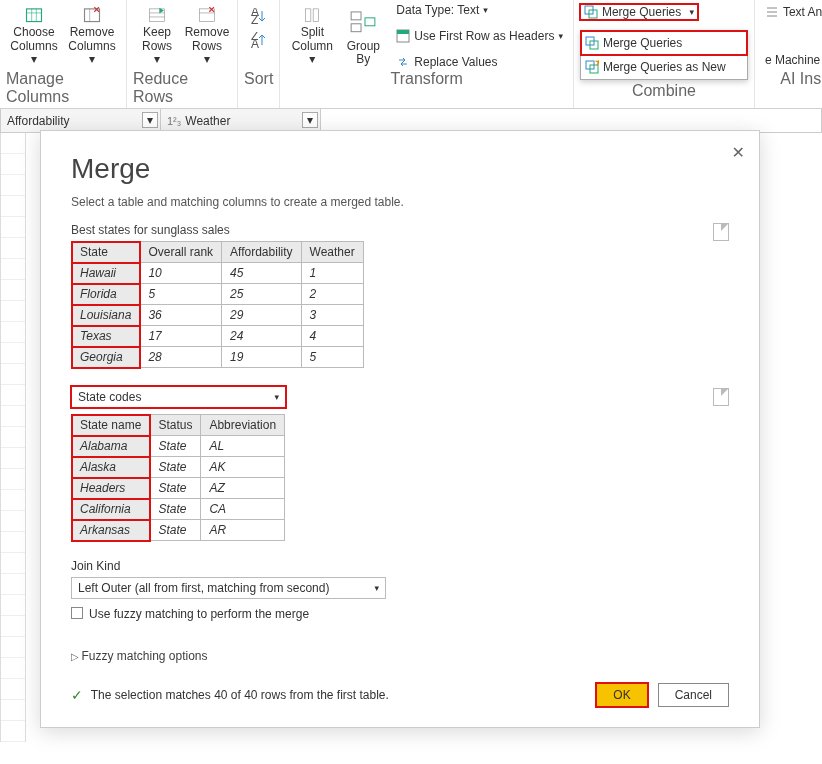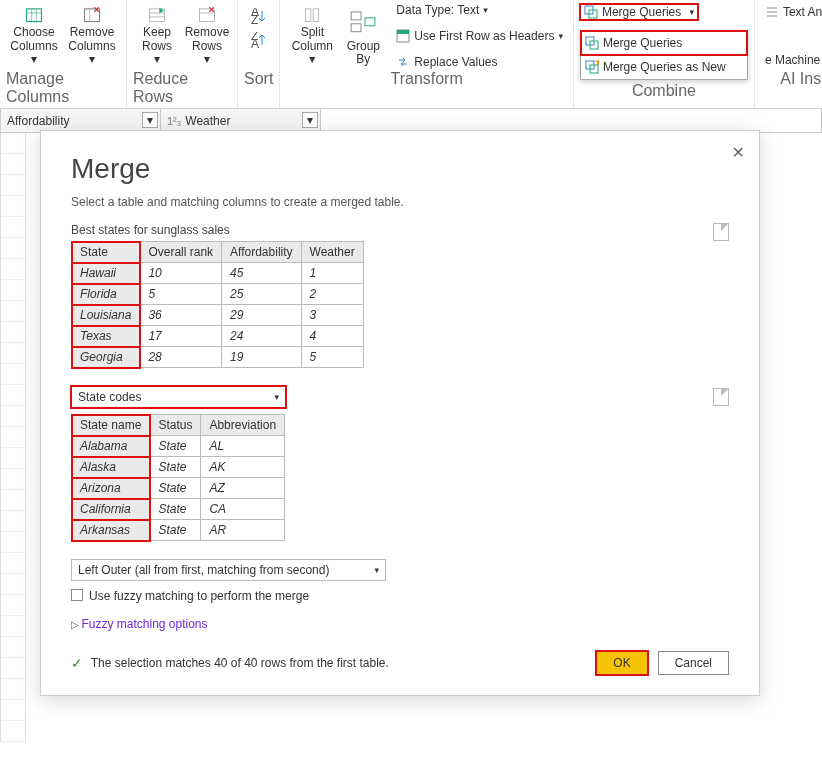--- a/index.html
+++ b/index.html
@@ -28,21 +28,21 @@
   .data-tbl{border:1px solid #bbb;border-collapse:collapse;font-style:italic}
   .data-tbl th,.data-tbl td{border:1px solid #bbb;padding:2px 8px;font-weight:400;text-align:left;font-size:12px;height:21px}
   .data-tbl th{background:#eaeaea;font-style:normal}
   .data-tbl .keycol{background:#eaeaea}
   .num{text-align:right}
   .sel-drop{border:1px solid #bbb;height:22px;display:flex;align-items:center;justify-content:space-between;padding:0 6px;width:215px;background:#fff}
   .sect{margin-top:18px}
   .join-sel{border:1px solid #bbb;height:22px;display:flex;align-items:center;justify-content:space-between;padding:0 6px;width:315px;background:#fff}
   .chk{display:flex;align-items:flex-start;gap:6px;margin-top:8px}
   .chk .box{width:12px;height:12px;border:1px solid #888}
-  .disclosure{margin-top:14px;color:#6d28d9}
+  .disclosure{margin-top:28px;color:#404040}
   .disclosure::before{content:"▷ ";font-size:10px;color:#666}
   .status-row{display:flex;align-items:center;gap:8px;margin-top:20px}
   .check{color:#2a8a2a;font-size:14px}
   .btns{margin-left:auto;display:flex;gap:10px}
   .btn{border:1px solid #888;padding:1px 16px;background:#fff;height:24px;display:flex;align-items:center}
   .btn.ok{background:#f7c300}
   .file-icon{width:16px;height:18px;border:1px solid #bbb;position:relative}
   .file-icon::after{content:"";position:absolute;right:-1px;top:-1px;border:4px solid transparent;border-left-color:#bbb;border-top-color:#bbb}
   .flex-row{display:flex;align-items:center;justify-content:space-between}
   svg{display:block}
@@ -339,38 +339,39 @@
             <td class="keycol hl-red">Alabama</td>
             <td>State</td>
             <td>AL</td>
           </tr>
       <tr>
             <td class="keycol hl-red">Alaska</td>
             <td>State</td>
             <td>AK</td>
           </tr>
       <tr>
-            <td class="keycol hl-red">Arizona</td>
+            <td class="keycol hl-red">Headers</td>
             <td>State</td>
             <td>AZ</td>
           </tr>
       <tr>
             <td class="keycol hl-red">California</td>
             <td>State</td>
             <td>CA</td>
           </tr>
       <tr>
             <td class="keycol hl-red">Arkansas</td>
             <td>State</td>
             <td>AR</td>
           </tr>
     </tbody>
       </table>
 
     <div class="sect">
+      <div style="margin-bottom:4px">Join Kind</div>
       <div class="join-sel">
         <span>Left Outer (all from first, matching from second)</span>
         <span style="font-size:9px">▾</span>
       </div>
       <div class="chk">
         <div class="box"></div>
         <span>Use fuzzy matching to perform the merge</span>
       </div>
       <div class="disclosure">Fuzzy matching options</div>
     </div>

